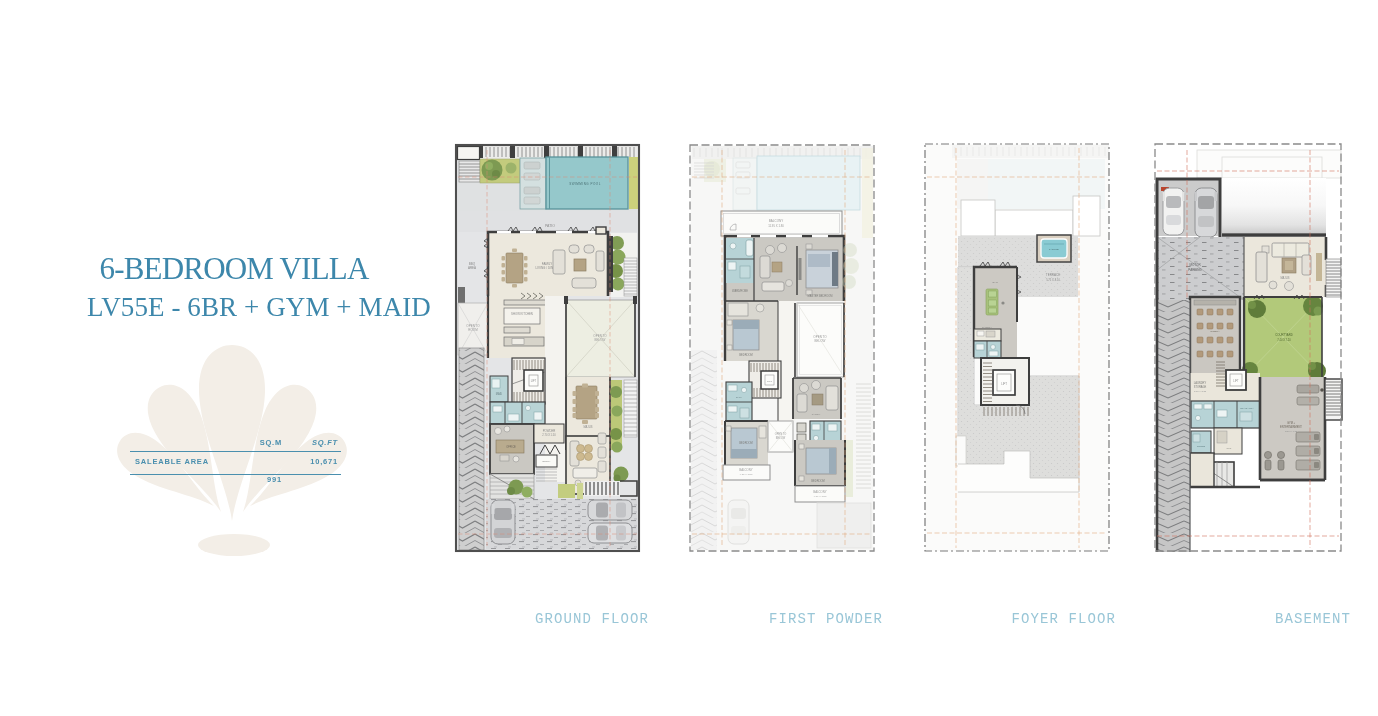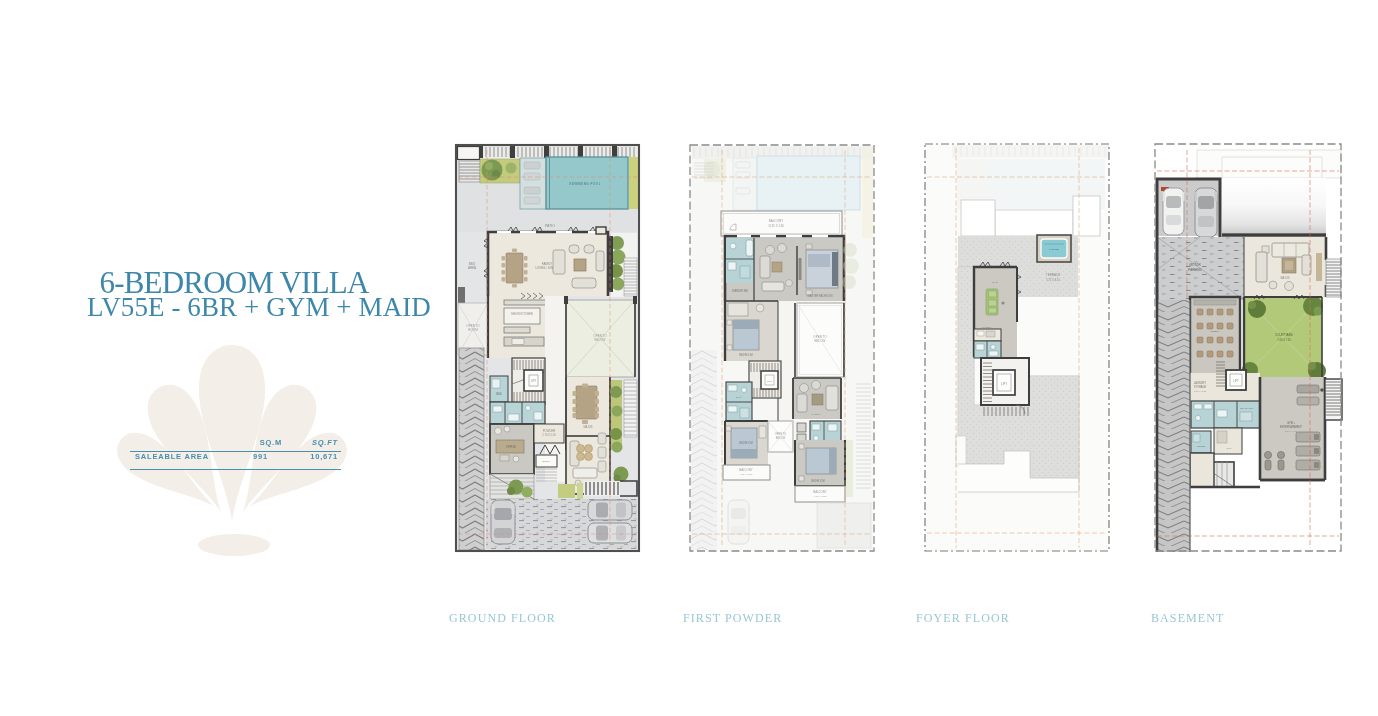--- a/index.html
+++ b/index.html
@@ -1,25 +1,25 @@
 <!DOCTYPE html>
 <html><head>
 <meta charset="utf-8">
 <style>
   html,body{margin:0;padding:0;}
   body{width:1378px;height:716px;background:#ffffff;position:relative;overflow:hidden;
        font-family:"Liberation Sans", sans-serif;}
   .abs{position:absolute;}
-  .planlabel{position:absolute;color:#99c6d7;font-size:12px;letter-spacing:1.1px;
-       font-family:Liberation Serif, serif;text-align:left;width:200px;}
+  .planlabel{position:absolute;color:#99c6d7;font-size:14px;letter-spacing:1.1px;
+       font-family:Liberation Mono, monospace;text-align:right;width:200px;}
 </style>
 </head>
 <body>
 
-<div class="abs" style="left:0px;top:265px;width:468px;text-align:center;color:#3d87ab;font-family:'Liberation Serif',serif;font-size:31px;letter-spacing:-0.8px;">6-BEDROOM VILLA</div>
+<div class="abs" style="left:0px;top:251px;width:468px;text-align:center;color:#3d87ab;font-family:'Liberation Serif',serif;font-size:31px;letter-spacing:-0.8px;">6-BEDROOM VILLA</div>
 
 <div class="abs" style="left:0px;top:292px;width:470px;text-align:center;color:#3d87ab;font-family:'Liberation Serif',serif;font-size:27px;letter-spacing:0.1px;margin-left:24px;">LV55E - 6BR + GYM + MAID</div>
 
 <svg class="abs" style="left:100px;top:330px;" width="280" height="240" viewBox="100 330 280 240">
   <defs>
     <path id="petal" d="M0,0 C-5,-38 -29,-86 -31,-126 C-33,-162 -16,-176 0,-176 C16,-176 33,-162 31,-126 C29,-86 5,-38 0,0 Z"></path>
   </defs>
   <g fill="#f3eee7">
     <use href="#petal" transform="translate(232,521) scale(1.06,1)"></use>
     <use href="#petal" transform="translate(221,512) rotate(-26) scale(0.79)"></use>
@@ -28,23 +28,23 @@
     <use href="#petal" transform="translate(250,506) rotate(55) scale(0.65)"></use>
     <ellipse cx="234" cy="545" rx="36" ry="11"></ellipse>
   </g>
 </svg>
 
 <div class="abs" style="left:130px;top:438px;width:211px;color:#4a8fae;font-size:7.5px;letter-spacing:0.8px;font-weight:bold;">
   <div style="position:relative;height:13px;text-align:right;">
     <span style="position:absolute;right:59px;">SQ.M</span>
     <span style="position:absolute;right:3px;font-style:italic;">SQ.FT</span>
   </div>
-  <div style="border-top:1.3px solid #4a8fae;height:17px;position:relative;">
+  <div style="border-top:1.3px solid #4a8fae;height:17px;position:relative;padding-top:5px;">
     <span style="position:absolute;left:5px;">SALEABLE AREA</span>
-    <span style="position:absolute;right:73px;">991</span>
+    <span style="position:absolute;right:59px;margin-top:18px;">991</span>
     <span style="position:absolute;right:3px;">10,671</span>
   </div>
   <div style="border-top:1.3px solid #4a8fae;"></div>
 </div>
 
 <div class="planlabel" style="left:449px;top:611px;">GROUND FLOOR</div>
 <div class="planlabel" style="left:683px;top:611px;">FIRST POWDER</div>
 <div class="planlabel" style="left:916px;top:611px;">FOYER FLOOR</div>
 <div class="planlabel" style="left:1151px;top:611px;">BASEMENT</div>
 

